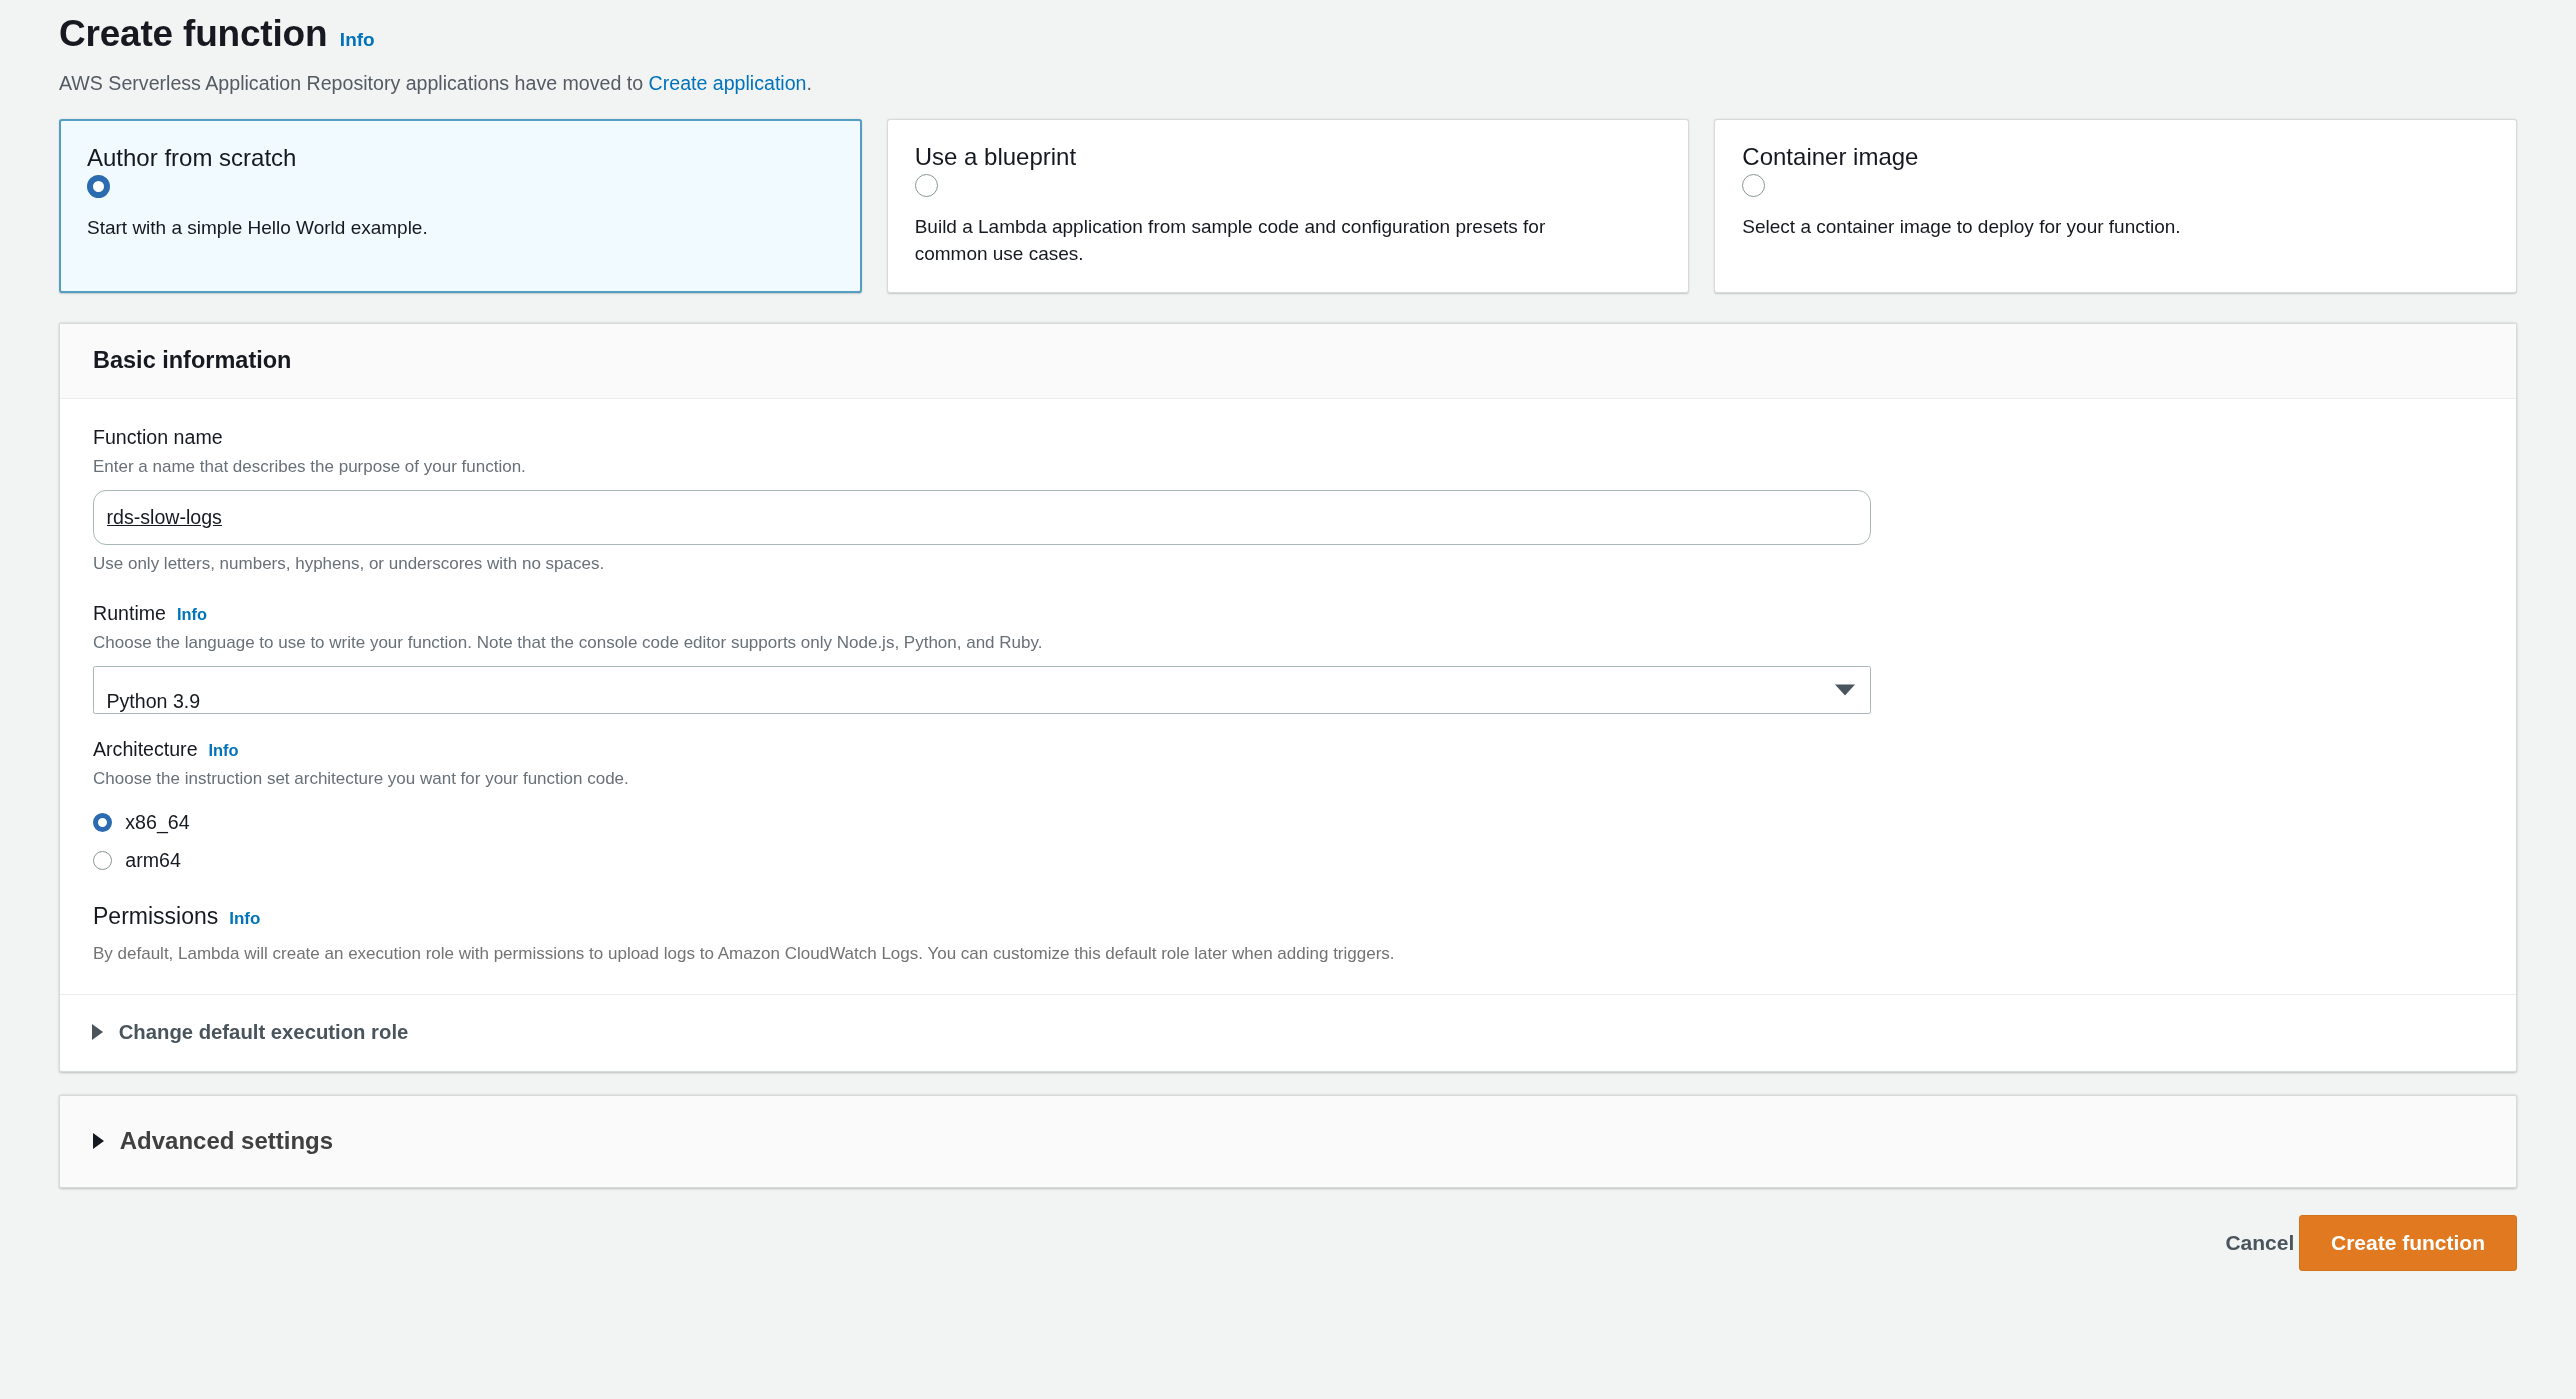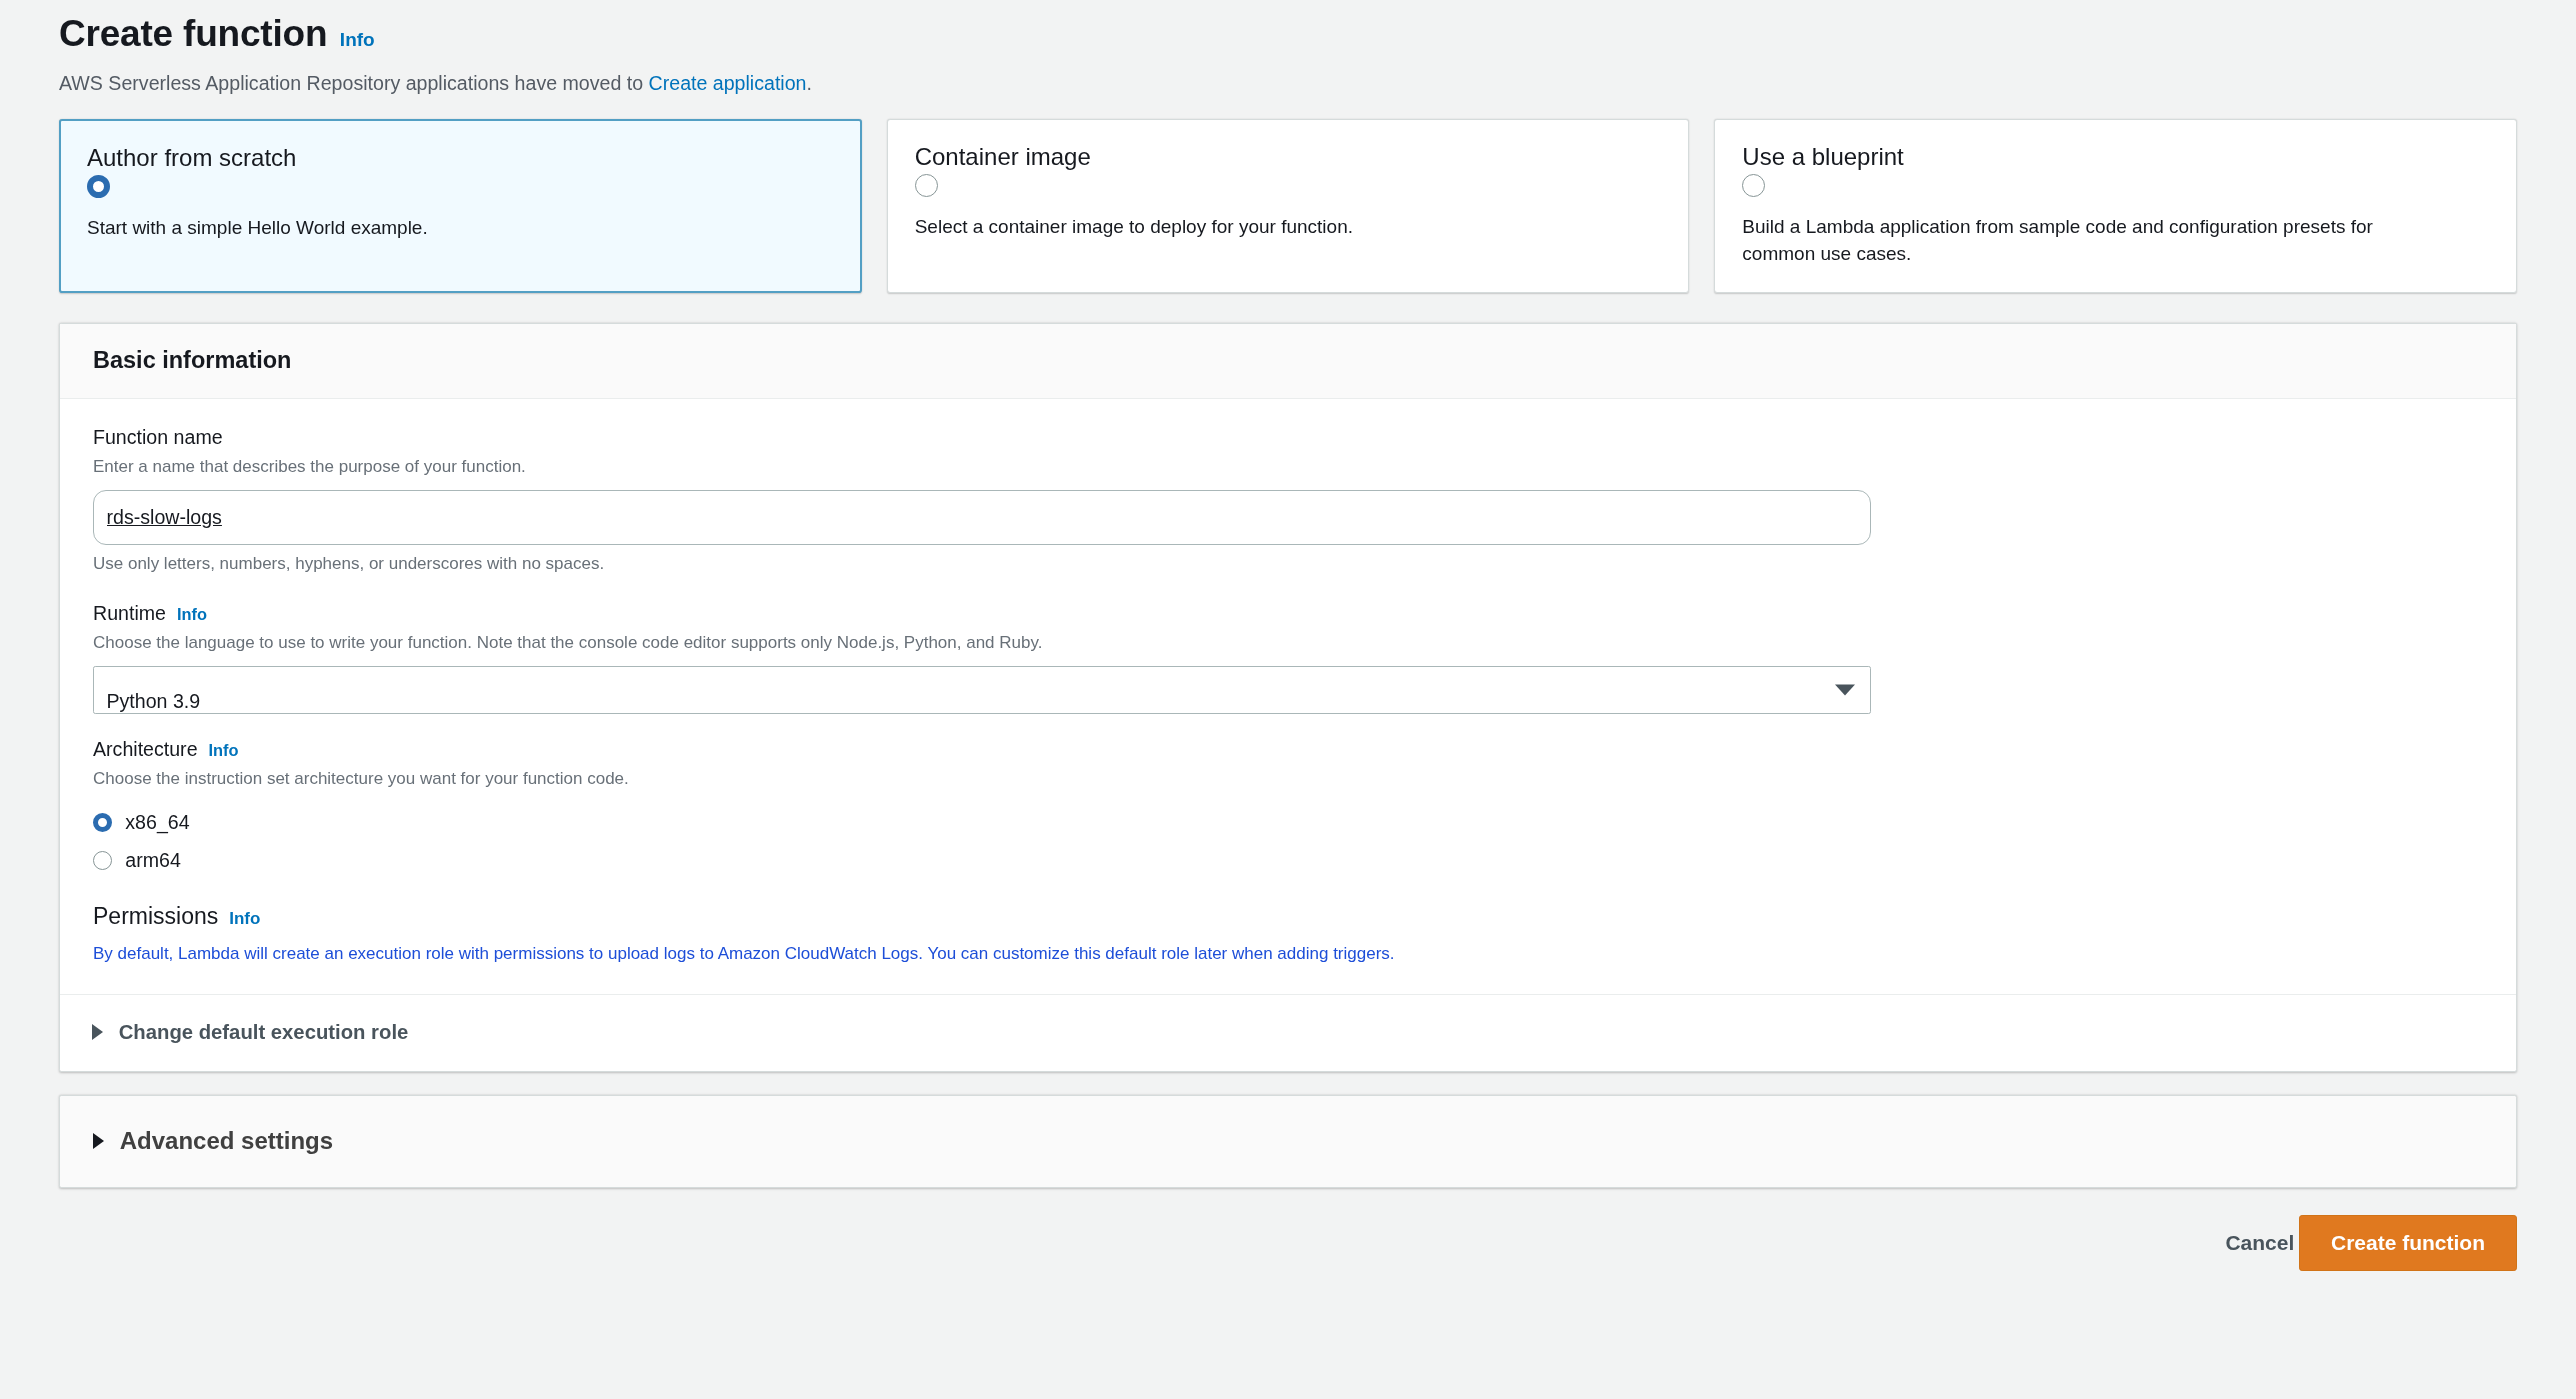--- a/index.html
+++ b/index.html
@@ -234,21 +234,21 @@
     align-items: baseline;
     gap: 11px;
     font-size: 23px;
     font-weight: 400;
     color: #16191f;
   }
   .sub-heading .info-link { font-size: 17px; }
   .permissions-text {
     margin-top: 12.5px;
     font-size: 17px;
-    color: #1d4ed8;
+    color: #737373;
     line-height: 1.4;
   }
 
   
   .expandable {
     border-top: 0.8px solid #eaeded;
     padding: 26px 33px 27px 32px;
     display: flex;
     align-items: center;
     gap: 15.7px;
@@ -336,32 +336,32 @@
     <div class="option-card selected">
       <div class="option-card-head">
         <div class="option-card-title">Author from scratch</div>
         <div class="radio-outer checked"></div>
       </div>
       <div class="option-card-desc">Start with a simple Hello World example.</div>
     </div>
 
     <div class="option-card">
       <div class="option-card-head">
+        <div class="option-card-title">Use a blueprint</div>
+        <div class="radio-outer"></div>
+      </div>
+      <div class="option-card-desc">Build a Lambda application from sample code and configuration presets for common use cases.</div>
+    </div>
+
+    <div class="option-card">
+      <div class="option-card-head">
         <div class="option-card-title">Container image</div>
         <div class="radio-outer"></div>
       </div>
       <div class="option-card-desc">Select a container image to deploy for your function.</div>
-    </div>
-
-    <div class="option-card">
-      <div class="option-card-head">
-        <div class="option-card-title">Use a blueprint</div>
-        <div class="radio-outer"></div>
-      </div>
-      <div class="option-card-desc">Build a Lambda application from sample code and configuration presets for common use cases.</div>
     </div>
 
   </div>
 
   <div class="panel">
 
     <div class="panel-header">
       <div class="panel-header-title">Basic information</div>
     </div>
 

